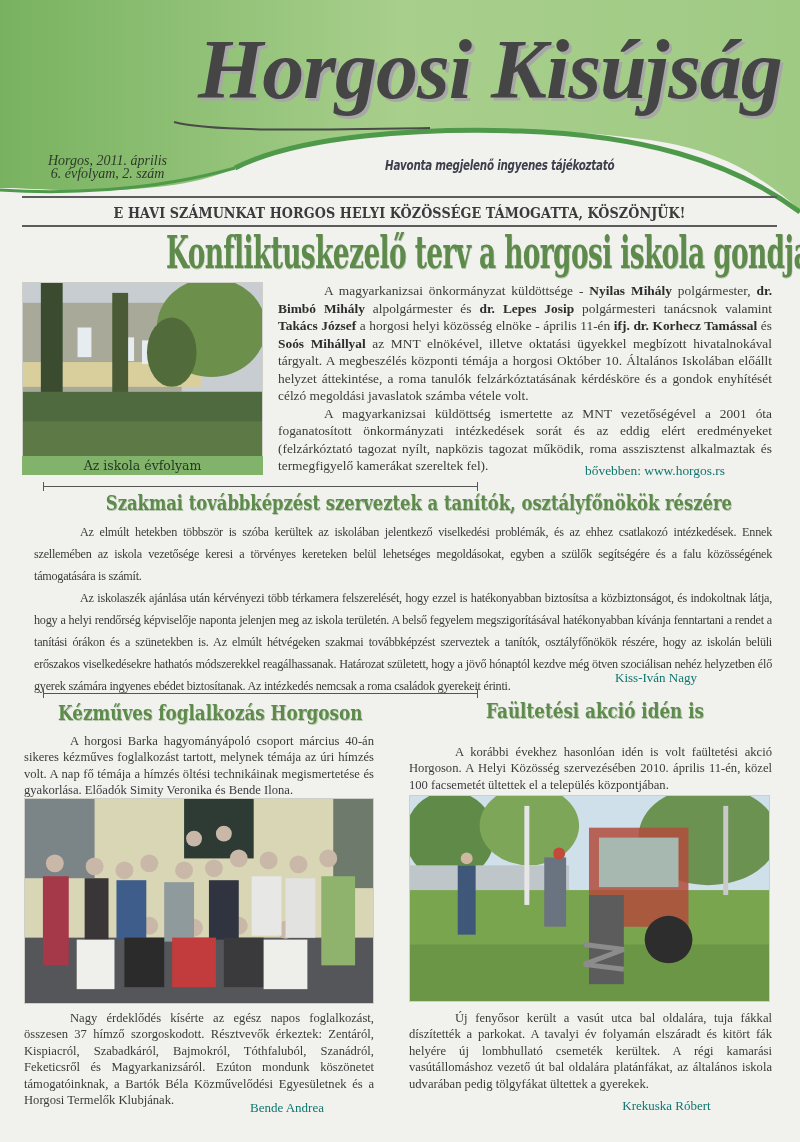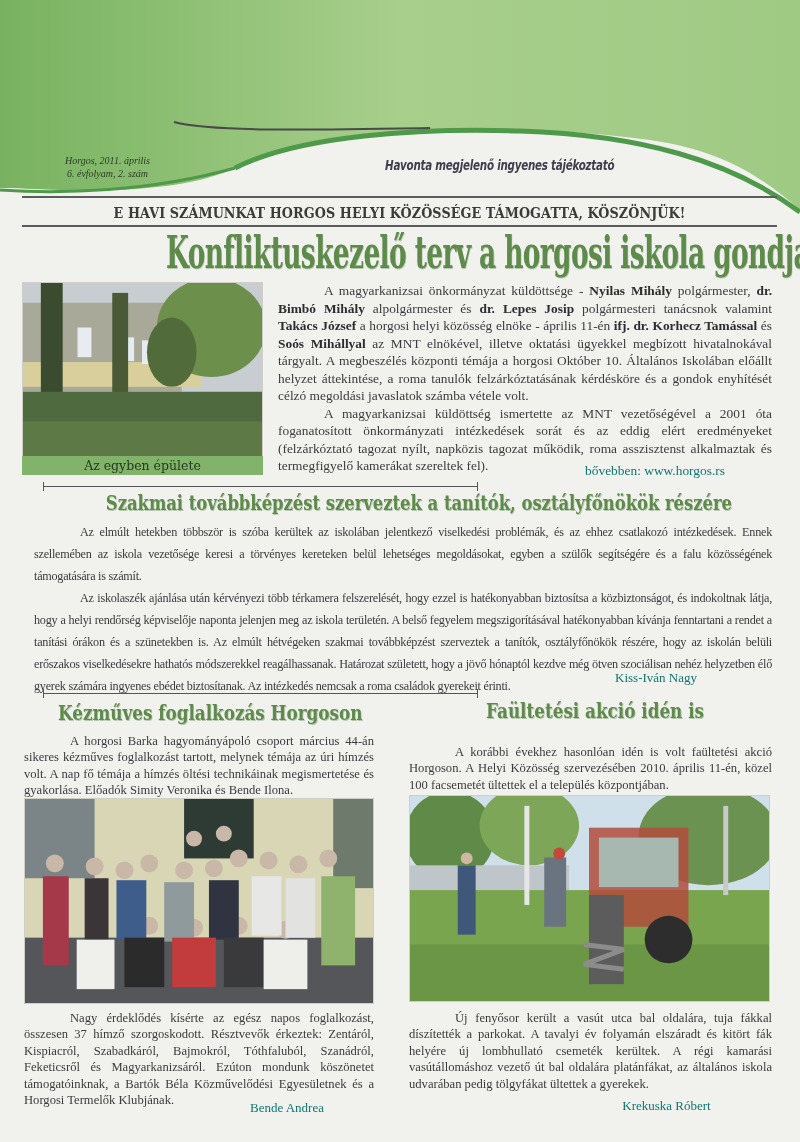--- a/index.html
+++ b/index.html
@@ -18,21 +18,21 @@
   .masthead-bg {
     position: absolute; left: 0; top: 0; width: 800px; height: 215px;
   }
   .crest {
     position: absolute; left: 36px; top: 14px; width: 130px; height: 138px;
     background: #fafaf6; border: 3px solid #5f8a4e;
   }
   .crest svg { width: 100%; height: 100%; display: block; }
   .issue-info {
     position: absolute; left: 40px; top: 154px; width: 135px;
-    text-align: center; font-style: italic; font-size: 10px; line-height: 13px;
+    text-align: center; font-style: italic; font-size: 14px; line-height: 13px;
     color: #2f3a2a;
   }
   .title {
     position: absolute; left: 198px; top: 20px;
     font-family: "Liberation Serif", "DejaVu Serif", serif;
     font-style: italic; font-size: 84px; line-height: 100px; letter-spacing: -1px;
     color: #454545;
     text-shadow: 3px 3px 0 #a7a7a7;
     white-space: nowrap;
   }
@@ -150,20 +150,21 @@
 
 
   <div class="issue-info">
     <div>Horgos, 2011. április</div>
     <div>6. évfolyam, 2. szám</div>
   </div>
 
   <svg class="title-swoosh" viewBox="0 0 260 14">
     <path d="M2,4 C40,14 140,12 258,10" stroke="#4a4a4a" stroke-width="2" fill="none"></path>
   </svg>
+  <h1 class="title">Horgosi Kisújság</h1>
   <div class="subtitle">Havonta megjelenő ingyenes tájékoztató</div>
 </header>
 
 <div class="sponsor-rule-top"></div>
 <div class="sponsor">E HAVI SZÁMUNKAT HORGOS HELYI KÖZÖSSÉGE TÁMOGATTA, KÖSZÖNJÜK!</div>
 <div class="sponsor-rule-bottom"></div>
 
 <h2 class="headline h-main">Konfliktuskezelő terv a horgosi iskola gondjainak enyhítésére</h2>
 
 <div class="photo photo-school">
@@ -175,42 +176,42 @@
     <rect x="100" y="55" width="12" height="24" fill="#e6ecf0"></rect>
     <rect x="120" y="58" width="12" height="24" fill="#e6ecf0"></rect>
     <rect x="18" y="0" width="22" height="120" fill="#3b4b2f"></rect>
     <rect x="90" y="10" width="16" height="110" fill="#4a5a36"></rect>
     <ellipse cx="190" cy="45" rx="55" ry="50" fill="#6c8f4c"></ellipse>
     <ellipse cx="150" cy="70" rx="25" ry="35" fill="#516c3a"></ellipse>
     <rect x="0" y="110" width="241" height="66" fill="#4f6a3e"></rect>
     <rect x="0" y="140" width="241" height="36" fill="#5d7a46"></rect>
   </svg>
 </div>
-<div class="caption-school">Az egyben épülete</div>
+<div class="caption-school">Az iskola évfolyam</div>
 
 <div class="para p-main">
   <p><span>A magyarkanizsai önkormányzat küldöttsége - </span><b>Nyilas Mihály</b><span> polgármester, </span><b>dr. Bimbó Mihály</b><span> alpolgármester és </span><b>dr. Lepes Josip</b><span> polgármesteri tanácsnok valamint </span><b>Takács József</b><span> a horgosi helyi közösség elnöke - április 11-én </span><b>ifj. dr. Korhecz Tamással</b><span> és </span><b>Soós Mihállyal</b><span> az MNT elnökével, illetve oktatási ügyekkel megbízott hivatalnokával tárgyalt. A megbeszélés központi témája a horgosi Október 10. Általános Iskolában előállt helyzet áttekintése, a roma tanulók felzárkóztatásának kérdésköre és a gondok enyhítését célzó megoldási javaslatok számba vétele volt.</span></p>
   <p>A magyarkanizsai küldöttség ismertette az MNT vezetőségével a 2001 óta foganatosított önkormányzati intézkedések sorát és az eddig elért eredményeket (felzárkóztató tagozat nyílt, napközis tagozat működik, roma asszisztenst alkalmaztak és termegfigyelő kamerákat szereltek fel).</p>
 </div>
 <a class="byline by-more">bővebben: www.horgos.rs</a>
 
 <div class="rule rule-1" style="left:43px; width:435px;"></div>
 
 <h2 class="headline h-second">Szakmai továbbképzést szerveztek a tanítók, osztályfőnökök részére</h2>
 <div class="para p-wide">
   <p>Az elmúlt hetekben többször is szóba kerültek az iskolában jelentkező viselkedési problémák, és az ehhez csatlakozó intézkedések. Ennek szellemében az iskola vezetősége keresi a törvényes kereteken belül lehetséges megoldásokat, egyben a szülők segítségére és a falu közösségének támogatására is számít.</p>
   <p>Az iskolaszék ajánlása után kérvényezi több térkamera felszerelését, hogy ezzel is hatékonyabban biztosítsa a közbiztonságot, és indokoltnak látja, hogy a helyi rendőrség képviselője naponta jelenjen meg az iskola területén. A belső fegyelem megszigorításával hatékonyabban kívánja fenntartani a rendet a tanítási órákon és a szünetekben is. Az elmúlt hétvégeken szakmai továbbképzést szerveztek a tanítók, osztályfőnökök részére, hogy az iskolán belüli erőszakos viselkedésekre hathatós módszerekkel reagálhassanak. Határozat született, hogy a jövő hónaptól kezdve még ötven szociálisan nehéz helyzetben élő gyerek számára ingyenes ebédet biztosítanak. Az intézkedés nemcsak a roma családok gyerekeit érinti.</p>
 </div>
 <div class="byline by-kiss">Kiss-Iván Nagy</div>
 
 <div class="rule rule-2"></div>
 
 <h2 class="headline h-left">Kézműves foglalkozás Horgoson</h2>
 <div class="para p-left">
-  <p>A horgosi Barka hagyományápoló csoport március 44-án sikeres kézműves foglalkozást tartott, melynek témája az úri hímzés volt. A nap fő témája a hímzés öltési technikáinak megismertetése és gyakorlása. Előadók Simity Veronika és Bende Ilona.</p>
+  <p>A horgosi Barka hagyományápoló csoport március 40-án sikeres kézműves foglalkozást tartott, melynek témája az úri hímzés volt. A nap fő témája a hímzés öltési technikáinak megismertetése és gyakorlása. Előadók Simity Veronika és Bende Ilona.</p>
 </div>
 <div class="photo photo-group">
   <svg viewBox="0 0 350 206" preserveAspectRatio="none">
     <rect width="350" height="206" fill="#d9d6b6"></rect>
     <rect x="0" y="0" width="70" height="80" fill="#7b8588"></rect>
     <rect x="160" y="0" width="70" height="60" fill="#2d3b34"></rect>
     <rect x="310" y="0" width="40" height="90" fill="#6e7a6c"></rect>
     <rect x="0" y="140" width="350" height="66" fill="#55565a"></rect>
     <g fill="#c9b8a8">
       <circle cx="30" cy="65" r="9"></circle>

